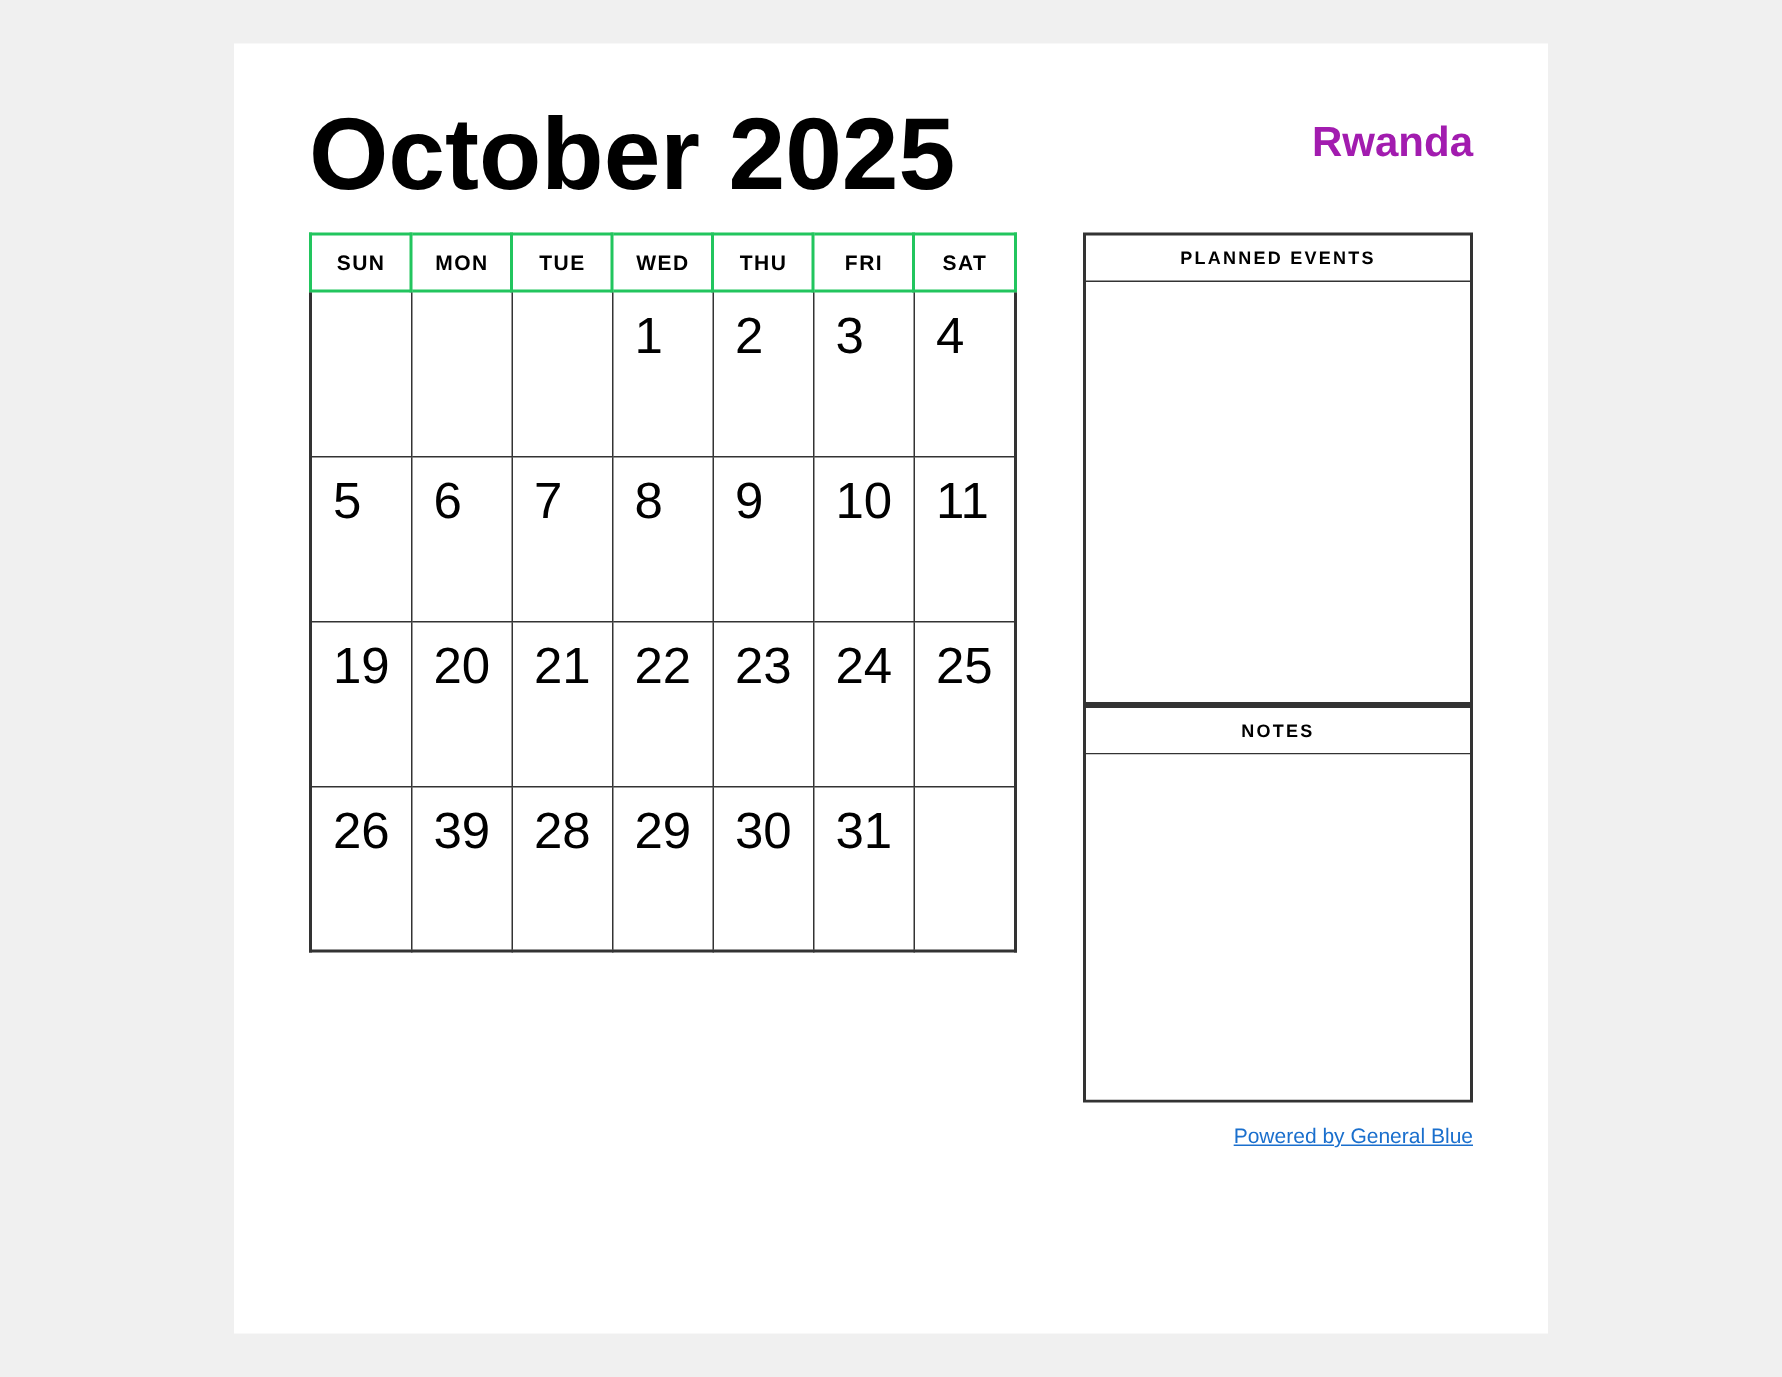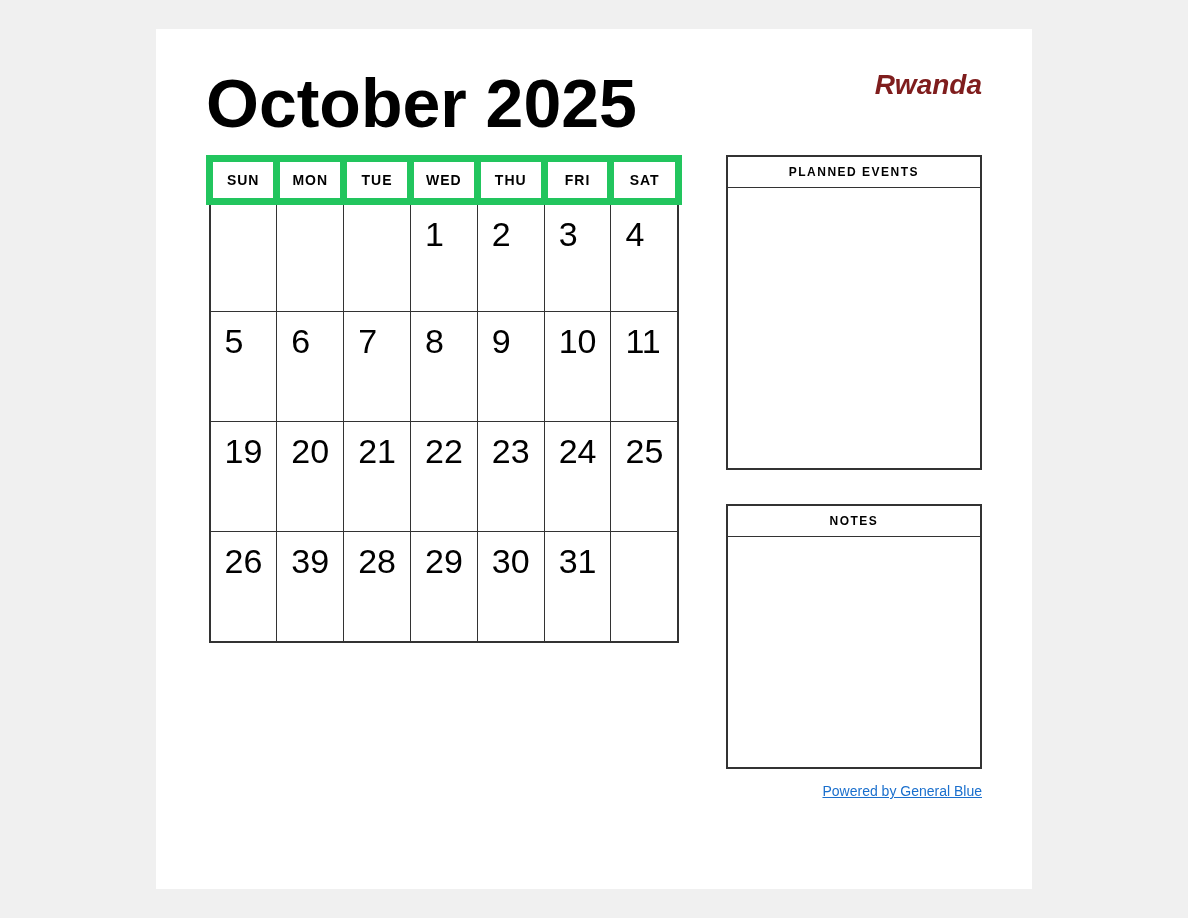--- a/index.html
+++ b/index.html
@@ -26,39 +26,38 @@
     }
     .month-title {
       font-size: 68px;
       font-weight: 900;
       color: #000;
       line-height: 1;
     }
     .country-title {
       font-size: 28px;
       font-weight: 900;
-      color: #7f1d1d;
-      margin-top: 0;
-      font-style: italic;
+      color: #a21caf;
+      margin-top: 10px;
     }
     .main-area {
       display: flex;
       gap: 20px;
       align-items: flex-start;
     }
     .calendar-section {
       flex: 1;
     }
     .calendar-table {
       width: 100%;
       border-collapse: collapse;
       border: 2px solid #333;
     }
     .calendar-table th {
-      border: 7px solid #22c55e;
+      border: 2px solid #22c55e;
       text-align: center;
       padding: 10px 4px;
       font-size: 14px;
       font-weight: 700;
       letter-spacing: 1px;
       background: #fff;
     }
     .calendar-table td {
       border: 1px solid #333;
       width: 110px;
@@ -69,21 +68,21 @@
       font-weight: 400;
       color: #000;
     }
     .calendar-table td.empty {
       background: #fff;
     }
     .sidebar {
       width: 260px;
       display: flex;
       flex-direction: column;
-      gap: 34px;
+      gap: 0;
       margin-left: 24px;
     }
     .sidebar-box {
       border: 2px solid #333;
     }
     .sidebar-box-header {
       text-align: center;
       font-size: 12px;
       font-weight: 700;
       letter-spacing: 1.5px;

